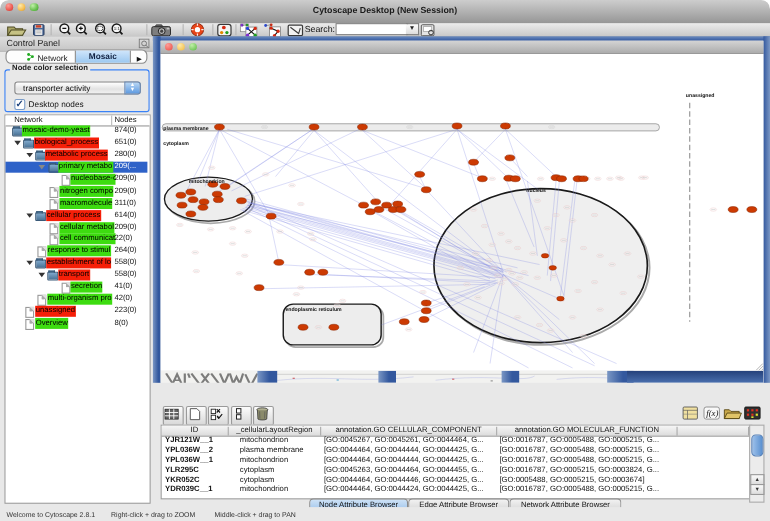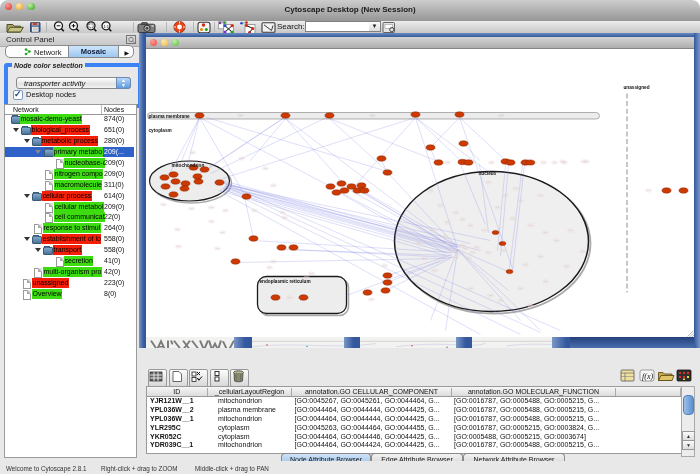--- a/index.html
+++ b/index.html
@@ -18,21 +18,21 @@
 #searchlbl{position:absolute;left:277px;top:1px;font-size:8px;color:#111;}
 #searchfield{position:absolute;left:305px;top:0px;width:64px;height:9px;background:#fff;border:1px solid #808080;}
 #searcharrow{position:absolute;left:369px;top:0px;width:11px;height:9px;background:linear-gradient(#fdfdfd,#dcdcdc);border:1px solid #808080;border-left:none;font-size:6px;text-align:center;line-height:9px;color:#222;}
 
 #cp-head{position:absolute;left:0;top:33px;width:139px;height:13px;background:linear-gradient(#dedede,#c6c6c6);border-bottom:1px solid #aaa;}
 #cp-head .t{position:absolute;left:6px;top:2px;font-size:8px;color:#222;}
 #cp-tabs{position:absolute;left:5px;top:45px;width:127px;height:11px;background:#fdfdfd;border:1px solid #8a8a8a;border-radius:5px;}
 #tab-mosaic{position:absolute;left:62px;top:0px;width:49px;height:11px;background:linear-gradient(#cfe5fb,#9cc8f0);border-left:1px solid #8a8a8a;border-right:1px solid #8a8a8a;text-align:center;font-size:7.5px;font-weight:bold;line-height:11px;color:#102040;}
 #tab-net{position:absolute;left:28px;top:2px;font-size:7.5px;color:#222;}
 #tab-arrow{position:absolute;right:4px;top:2.5px;font-size:6px;color:#111;}
-#fieldset{position:absolute;left:4px;top:63px;width:130px;height:37px;border:4px solid #3b82f6;border-radius:3px;font-style:italic;}
+#fieldset{position:absolute;left:4px;top:63px;width:130px;height:37px;border:1px solid #3b82f6;border-radius:3px;}
 #fieldset .lbl{position:absolute;left:4px;top:-5px;background:#e8e8e8;padding:0 2px;font-size:7px;font-weight:bold;color:#222;}
 #combo{position:absolute;left:8px;top:10px;width:113px;height:10px;background:linear-gradient(#ffffff,#e2e2e2 60%,#f2f2f2);border:1px solid #8a8a8a;border-radius:3px;}
 #combo .t{position:absolute;left:7px;top:1px;font-size:7.5px;color:#111;}
 #combo .step{position:absolute;right:-1px;top:-1px;width:13px;height:10px;background:linear-gradient(#b8d7f5,#5e9ae0);border:1px solid #6a8ab5;border-radius:0 3px 3px 0;color:#fff;font-size:5px;line-height:5px;text-align:center;}
 #cb{position:absolute;left:13px;top:90px;width:8px;height:8px;background:#fff;border:1px solid #7a9cc8;border-radius:2px;}
 #cb:after{content:"✓";position:absolute;left:0px;top:-2px;font-size:9px;font-weight:bold;color:#1a3f7a;}
 #cb-lbl{position:absolute;left:26px;top:90px;font-size:7.5px;color:#111;}
 #treebox{position:absolute;left:4px;top:104px;width:131px;height:352px;background:#fff;border:1px solid #9a9a9a;}
 #treehdr{position:absolute;left:0;top:0;width:100%;height:9px;border-bottom:1px solid #999;background:#fff;}
 #treehdr .h1{position:absolute;left:8px;top:1px;font-size:7px;color:#111;}

